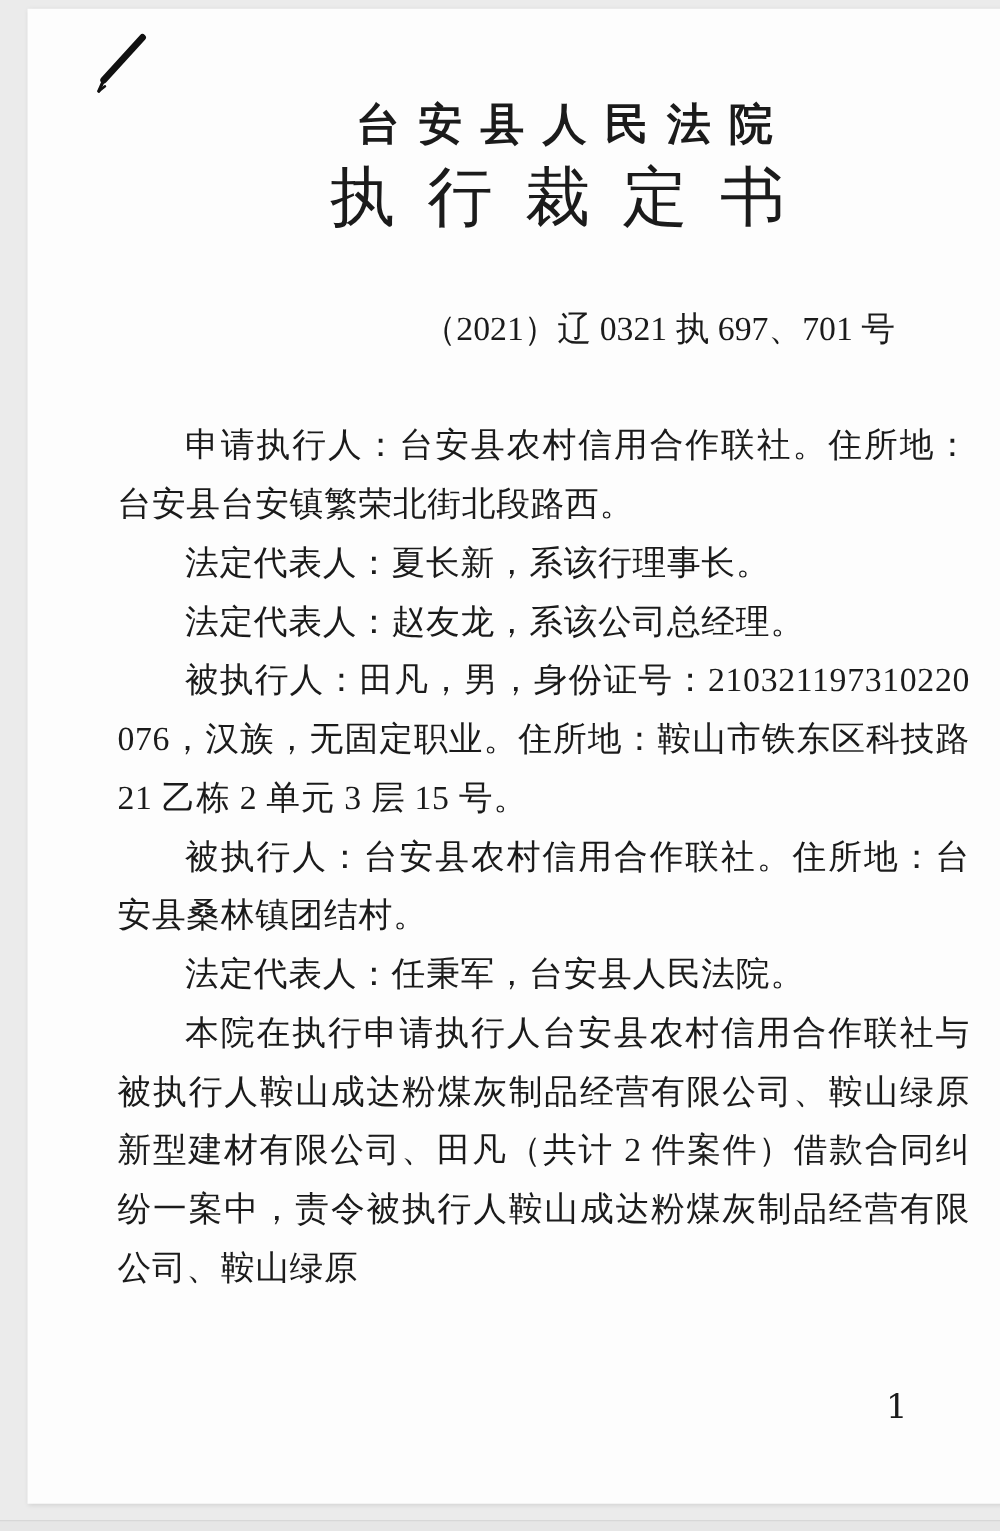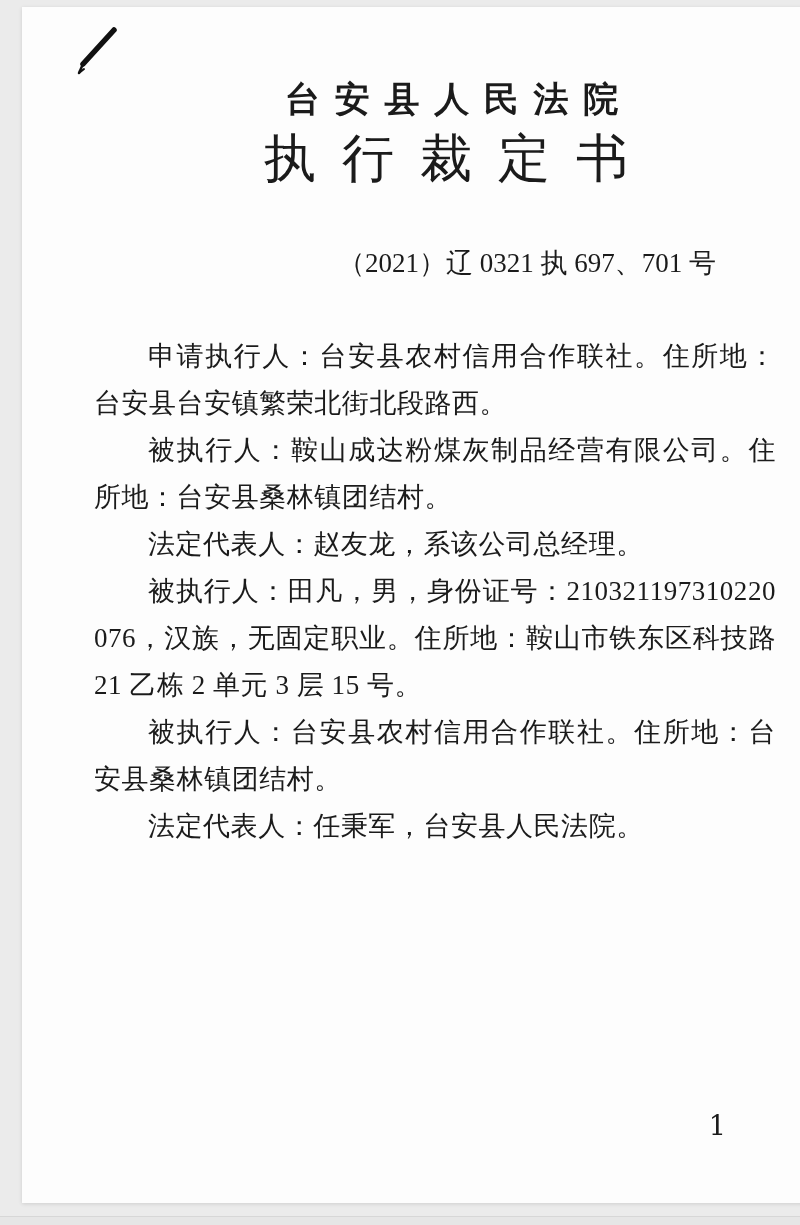--- a/index.html
+++ b/index.html
@@ -101,24 +101,25 @@
   </svg>
 
   <h1 class="court-name">台安县人民法院</h1>
 
   <h2 class="doc-title">执行裁定书</h2>
 
   <div class="case-number">（2021）辽 0321 执 697、701 号</div>
 
   <div class="doc-body">
     <p>申请执行人：台安县农村信用合作联社。住所地：台安县台安镇繁荣北街北段路西。</p>
-    <p>被执行人：鞍山成达粉煤灰制品经营有限公司。住所地：台安县桑林镇团结村。</p>
+    <p>法定代表人：夏长新，系该行理事长。</p>
     <p>法定代表人：赵友龙，系该公司总经理。</p>
     <p>被执行人：田凡，男，身份证号：210321197310220076，汉族，无固定职业。住所地：鞍山市铁东区科技路 21 乙栋 2 单元 3 层 15 号。</p>
     <p>被执行人：台安县农村信用合作联社。住所地：台安县桑林镇团结村。</p>
     <p>法定代表人：任秉军，台安县人民法院。</p>
+    <p>本院在执行申请执行人台安县农村信用合作联社与被执行人鞍山成达粉煤灰制品经营有限公司、鞍山绿原新型建材有限公司、田凡（共计 2 件案件）借款合同纠纷一案中，责令被执行人鞍山成达粉煤灰制品经营有限公司、鞍山绿原</p>
   </div>
 
   <div class="page-number">1</div>
 
 </div>
 
 <div class="bottom-strip"></div>
 
 </body></html>

